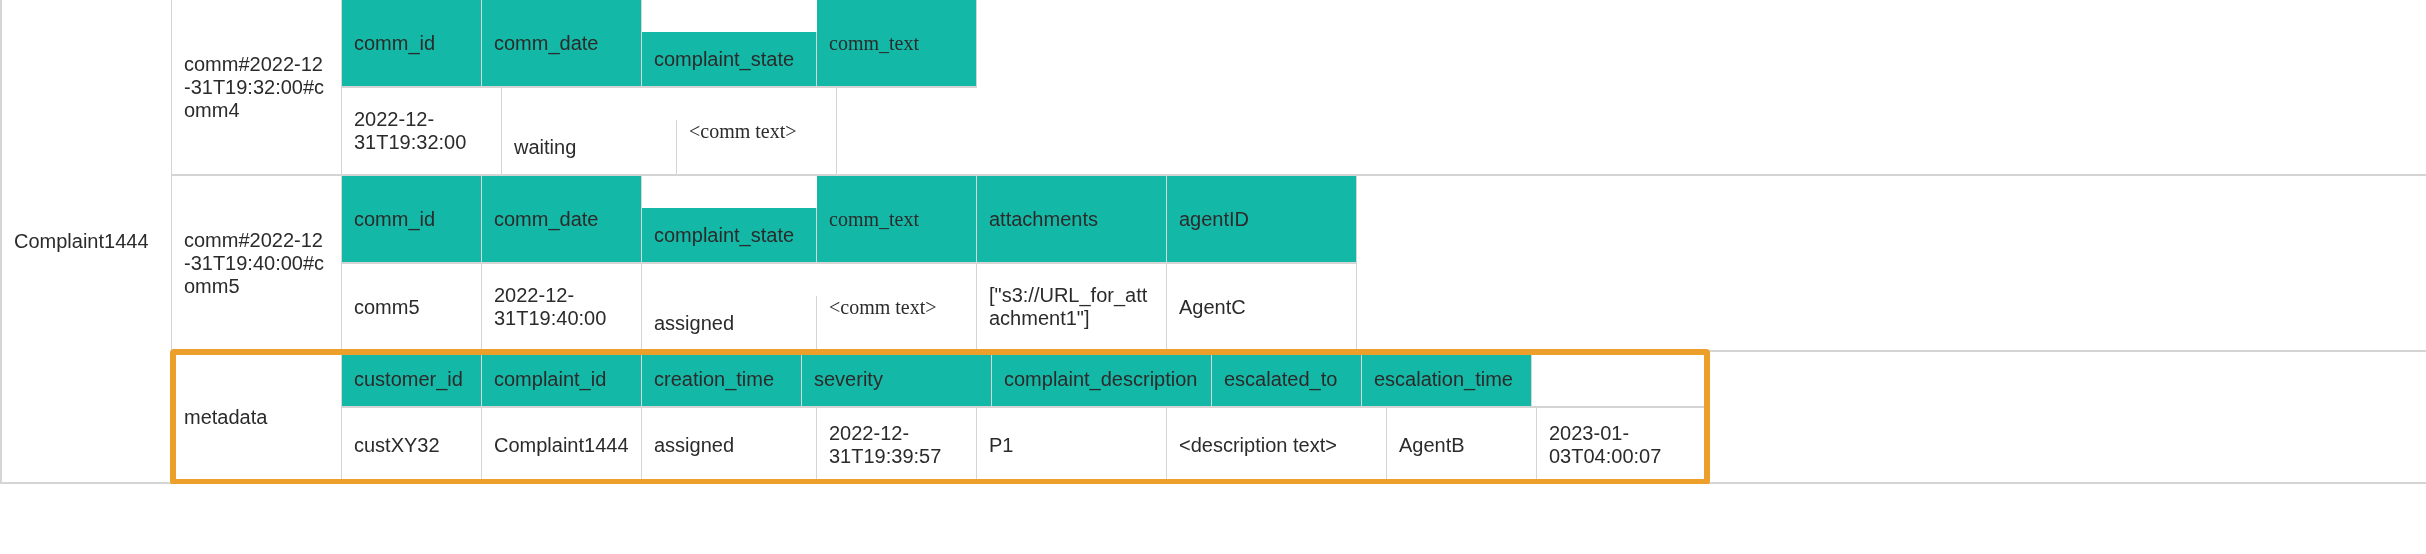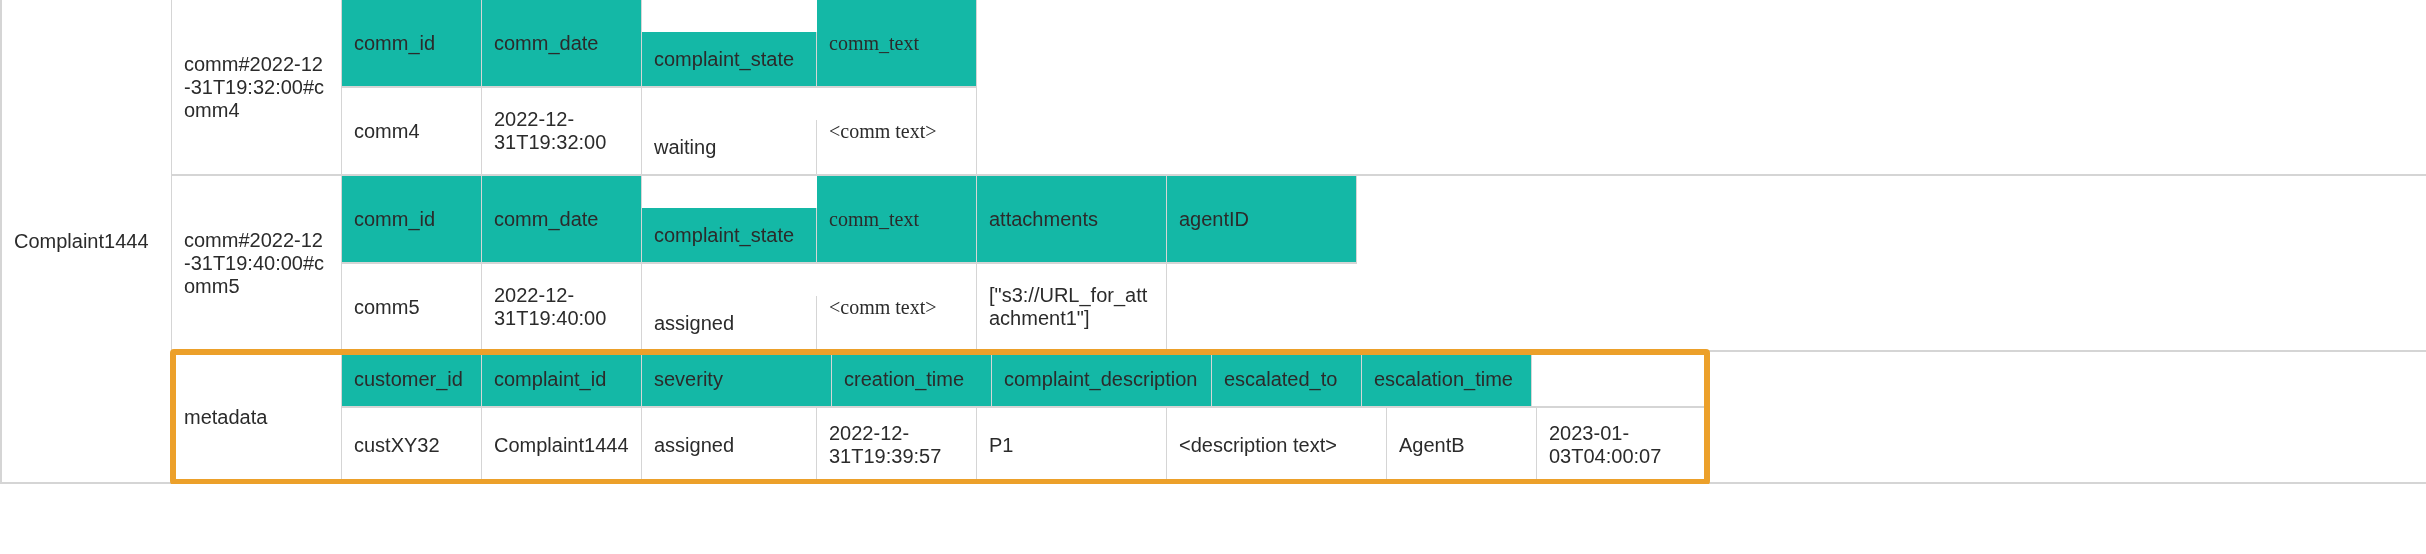--- a/index.html
+++ b/index.html
@@ -115,21 +115,20 @@
       <div class="section">
         <div class="section-key">comm#2022-12-31T19:32:00#comm4</div>
         <div class="section-table">
           <div class="header-row">
             <div class="cell w-comm-id">comm_id</div>
             <div class="cell w-comm-date">comm_date</div>
             <div class="cell w-complaint-state">complaint_state</div>
             <div class="cell w-comm-text">comm_text</div>
           </div>
           <div class="data-row">
-            <div class="cell w-comm-id">comm4</div>
             <div class="cell w-comm-date">2022-12-31T19:32:00</div>
             <div class="cell w-complaint-state">waiting</div>
             <div class="cell w-comm-text">&lt;comm text&gt;</div>
           </div>
         </div>
       </div>
       <div class="section">
         <div class="section-key">comm#2022-12-31T19:40:00#comm5</div>
         <div class="section-table">
           <div class="header-row">
@@ -139,31 +138,32 @@
             <div class="cell w-comm-text">comm_text</div>
             <div class="cell w-attachments">attachments</div>
             <div class="cell w-agent-id">agentID</div>
           </div>
           <div class="data-row">
             <div class="cell w-comm-id">comm5</div>
             <div class="cell w-comm-date">2022-12-31T19:40:00</div>
             <div class="cell w-complaint-state">assigned</div>
             <div class="cell w-comm-text">&lt;comm text&gt;</div>
             <div class="cell w-attachments">["s3://URL_for_attachment1"]</div>
+            <div class="cell w-agent-id">AgentC</div>
           </div>
         </div>
       </div>
       <div class="section">
         <div class="section-key">metadata</div>
         <div class="section-table highlight-box">
           <div class="header-row">
             <div class="cell w-customer-id">customer_id</div>
             <div class="cell w-complaint-id">complaint_id</div>
+            <div class="cell w-creation-time">creation_time</div>
             <div class="cell w-severity">severity</div>
-            <div class="cell w-creation-time">creation_time</div>
             <div class="cell w-complaint-desc">complaint_description</div>
             <div class="cell w-escalated-to">escalated_to</div>
             <div class="cell w-escalation-time">escalation_time</div>
           </div>
           <div class="data-row">
             <div class="cell w-customer-id">custXY32</div>
             <div class="cell w-complaint-id">Complaint1444</div>
             <div class="cell w-current-state">assigned</div>
             <div class="cell w-creation-time">2022-12-31T19:39:57</div>
             <div class="cell w-severity">P1</div>

